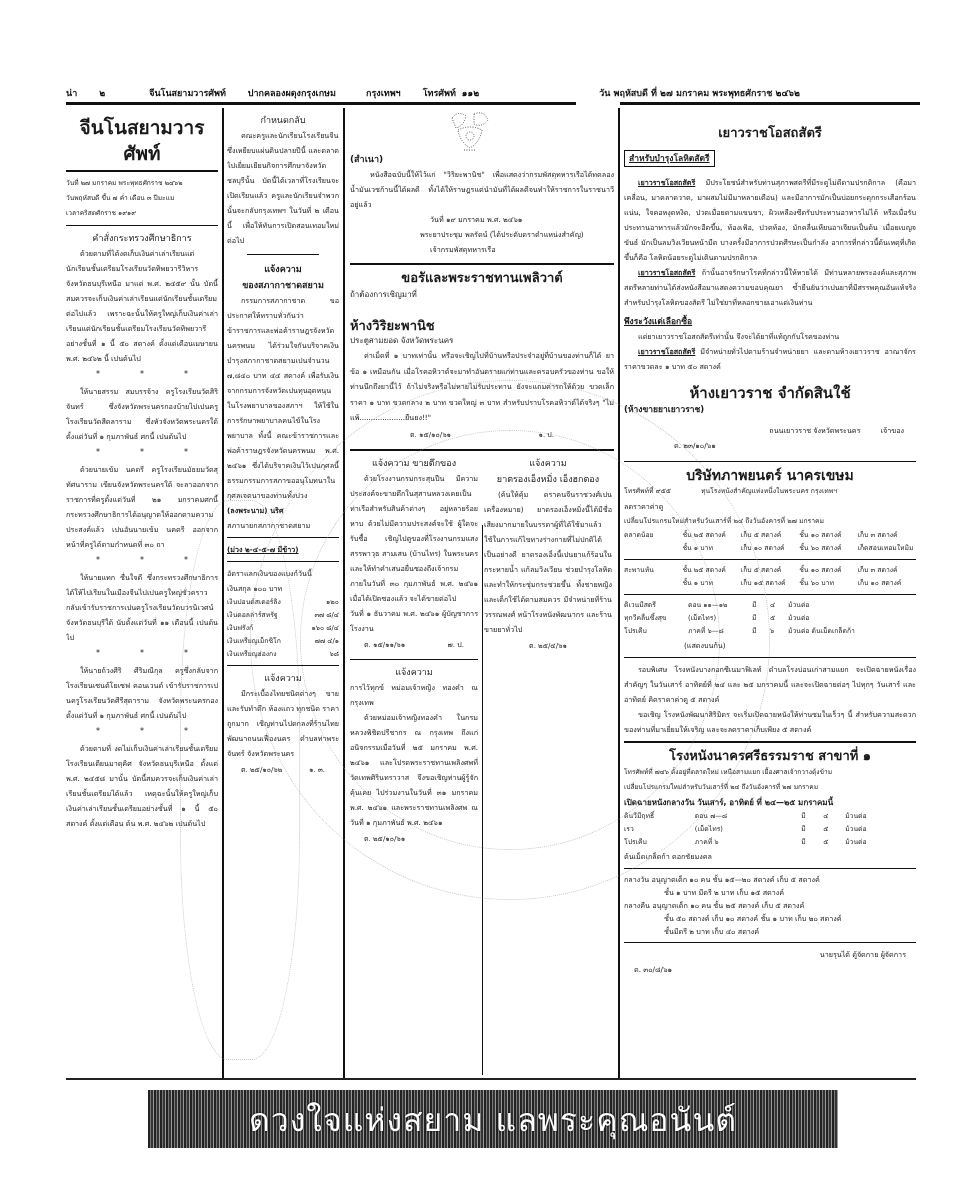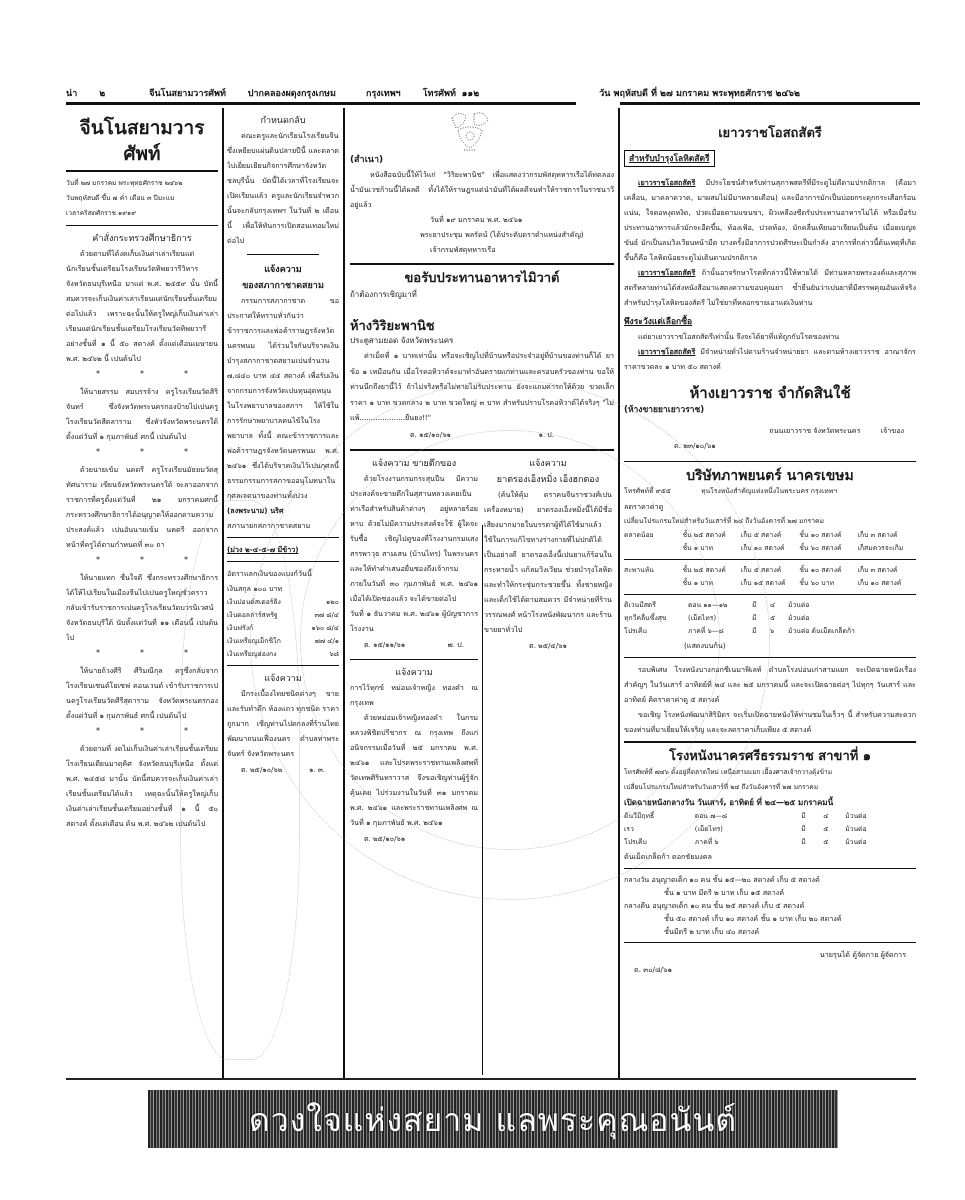--- a/index.html
+++ b/index.html
@@ -147,21 +147,21 @@
   </svg>
 
   <div class="col" style="left:350px; top:152px; width:264px; height:920px;">
     <p class="bold" style="font-size:9px;text-indent:0;">(สำเนา)</p>
     <p style="text-indent:20px;">หนังสือฉบับนี้ให้ไว้แก่ "วิริยะพานิช" เพื่อแสดงว่ากรมพัสดุทหารเรือได้ทดลองน้ำมันเวชก้านนี้ได้ผลดี ทั้งได้ให้ราษฎรแต่นำมันที่ได้ผลดีจนทำให้ราชการในราชนาวีอยู่แล้ว</p>
     <p style="padding-left:80px;text-indent:0;">วันที่ ๑๙ มกราคม พ.ศ. ๒๔๖๑</p>
     <p style="padding-left:70px;text-indent:0;">พระยาประชุม พลรัตน์ (ได้ประดับตราตำแหน่งสำคัญ)</p>
     <p style="padding-left:80px;text-indent:0;">เจ้ากรมพัสดุทหารเรือ</p>
     <div class="hr2" style="margin-top:6px;"></div>
 
-    <div class="h-md" style="margin-top:4px;">ขอรับประทานอาหารไมิวาต์</div>
+    <div class="h-md" style="margin-top:4px;">ขอรัและพระราชทานเพลิวาต์</div>
     <div style="display:flex;align-items:baseline;justify-content:center;gap:16px;flex-direction:column;">
       <span style="font-size:8px;">ถ้าต้องการเชิญมาที่</span>
       <span style="font-size:13px;font-weight:bold;">ห้างวิริยะพานิช</span>
     </div>
     <p class="center" style="font-size:8px;">ประตูสามยอด จังหวัดพระนคร</p>
     <p style="line-height:15.5px;">ค่าเม็ดที่ ๑ บาทเท่านั้น หรือจะเชิญไปที่บ้านหรือประจำอยู่ที่บ้านของท่านก็ได้ ยาข้อ ๑ เหมือนกัน เมื่อโรคอหิวาต์จะมาทำอันตรายแก่ท่านและครอบครัวของท่าน ขอให้ท่านนึกถึงยานี้ไว้ ถ้าไม่จริงหรือไม่หายไม่รับประทาน ยังจะแถมค่ารถให้ด้วย ขวดเล็กราคา ๑ บาท ขวดกลาง ๒ บาท ขวดใหญ่ ๓ บาท สำหรับปราบโรคอหิวาต์ได้จริงๆ "ไม่แพ้....................ยืนยง!!"</p>
     <div class="sig" style="padding:2px 60px;">
       <span>ต. ๑๕/๑๐/๖๑</span>
       <span>๑. ป.</span>
     </div>
@@ -236,21 +236,21 @@
           <span>ชั้น ๒๕ สตางค์</span>
           <span>เก็บ ๕ สตางค์</span>
           <span>ชั้น ๑๐ สตางค์</span>
           <span>เก็บ ๓ สตางค์</span>
         </div>
       <div class="row">
           <span></span>
           <span>ชั้น ๑ บาท</span>
           <span>เก็บ ๑๐ สตางค์</span>
           <span>ชั้น ๖๐ สตางค์</span>
-          <span>เก็สมควรจะเกิม</span>
+          <span>เก็ดสอนเทอมใหมิม</span>
         </div>
     </div>
     <div class="hr"></div>
     <div>
       <div class="row">
           <span>สะพานหัน</span>
           <span>ชั้น ๒๕ สตางค์</span>
           <span>เก็บ ๕ สตางค์</span>
           <span>ชั้น ๑๐ สตางค์</span>
           <span>เก็บ ๓ สตางค์</span>

